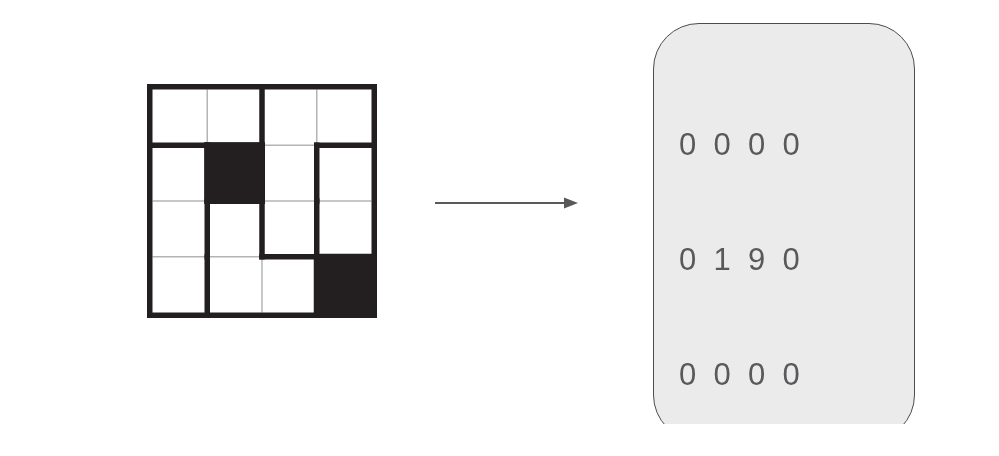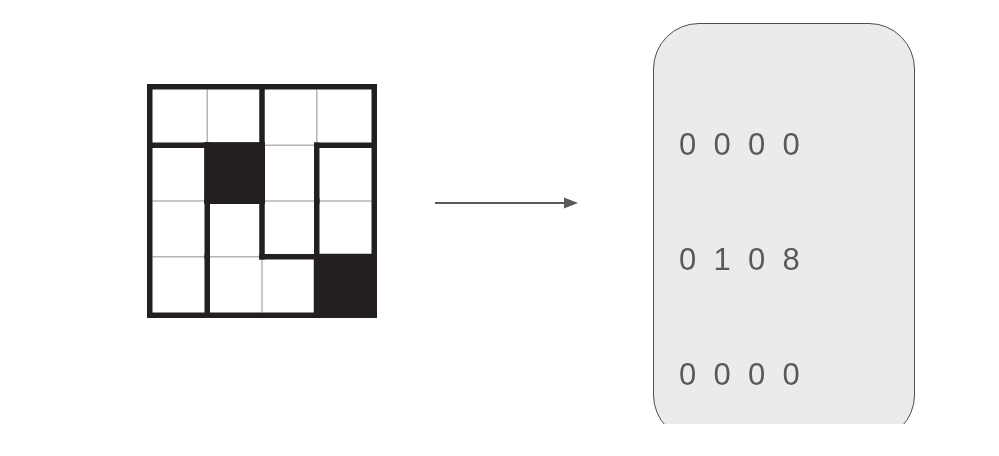--- a/index.html
+++ b/index.html
@@ -69,21 +69,21 @@
       <rect x="2.75" y="2.75" width="224.5" height="228.5" fill="none" stroke="#231f20" stroke-width="5.5"></rect>
     </svg>
 
   <svg class="arrow-svg" width="146" height="18" viewBox="0 0 146 18">
     <line id="arrow-line" x1="2" y1="9" x2="131" y2="9" stroke-width="2" stroke="#58595b"></line>
     <polygon id="arrow-head" points="131,3.5 145,9 131,14.5" fill="#58595b"></polygon>
   </svg>
 
   <div class="panel" id="panel" style="background: rgb(235, 235, 235); border-color: rgb(77, 77, 77); color: rgb(88, 89, 91);">
     <div class="pline">0  0  0  0</div>
-    <div class="pline">0  1  0  8</div>
+    <div class="pline">0  1  9  0</div>
     <div class="pline">0  0  0  0</div>
     
     
     
     
     
     
     
   </div>
 

